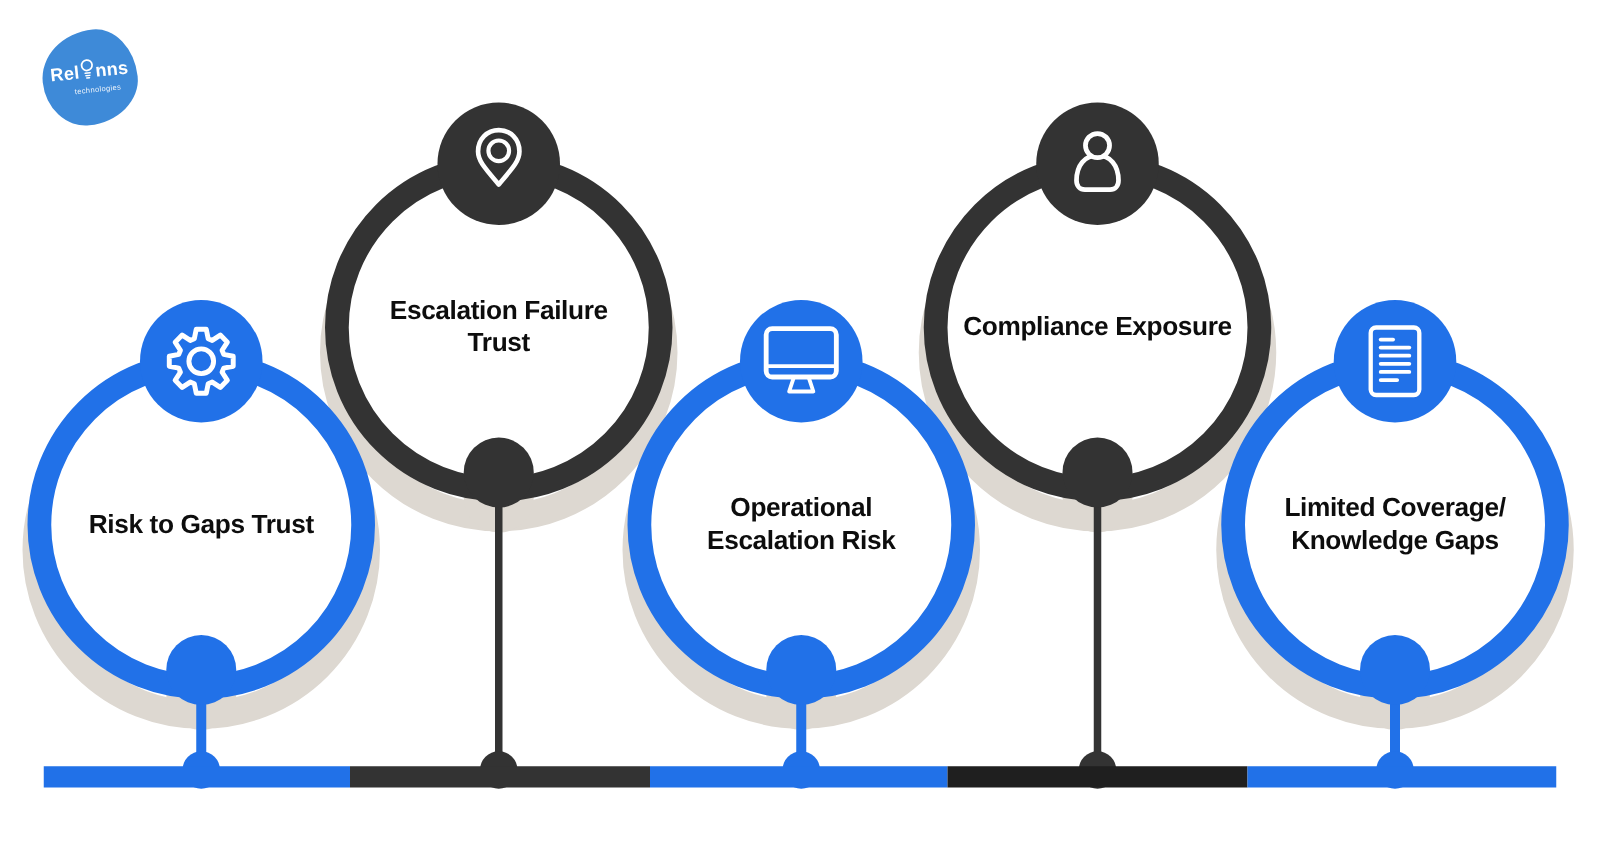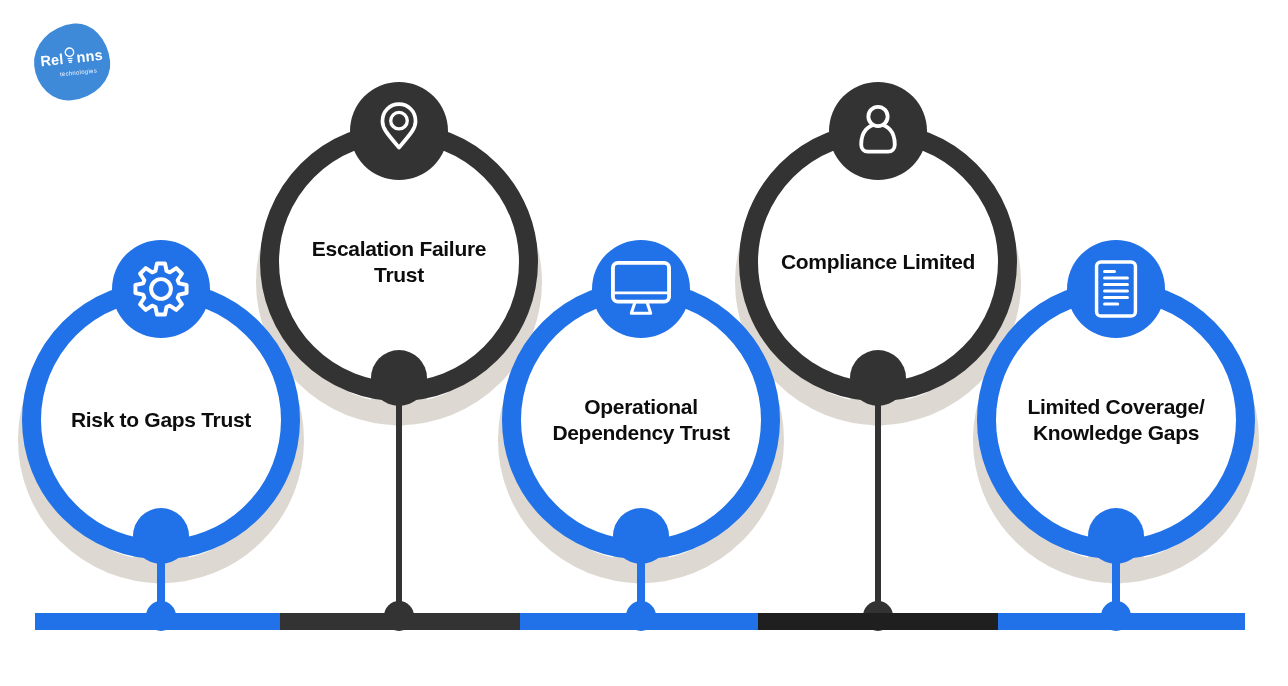--- a/index.html
+++ b/index.html
@@ -114,37 +114,37 @@
     <div class="ring"></div>
     <div class="dot"></div>
     <div class="icon-circle">
       <svg width="64" height="60" viewBox="0 0 66 62">
         <rect x="4" y="4" width="58" height="40" rx="5" fill="none" stroke="#fff" stroke-width="4"></rect>
         <path d="M4 35 H62" stroke="#fff" stroke-width="3" fill="none"></path>
         <path d="M27 44 L39 44 L43 56 L23 56 Z" fill="none" stroke="#fff" stroke-width="3.2" stroke-linejoin="round"></path>
       </svg>
     </div>
     <div class="label">Operational
-Dependency Trust</div>
+Escalation Risk</div>
   </div>
 
   <div class="node node-dark n4">
     <div class="shadow-ring"></div>
     <div class="dot-shadow"></div>
     <div class="stem"></div>
     <div class="bump"></div>
     <div class="ring"></div>
     <div class="dot"></div>
     <div class="icon-circle">
       <svg width="56" height="56" viewBox="0 0 48 50">
         <path d="M24 19 C15 19 9 26 9 37 C9 41 11.5 43.5 15 43.5 L33 43.5 C36.5 43.5 39 41 39 37 C39 26 33 19 24 19 Z" fill="#333333" stroke="#fff" stroke-width="3.4" stroke-linejoin="round"></path>
         <circle cx="24" cy="12" r="8.6" fill="#333333" stroke="#fff" stroke-width="3.4"></circle>
       </svg>
     </div>
-    <div class="label">Compliance Limited</div>
+    <div class="label">Compliance Exposure</div>
   </div>
 
   <div class="node node-blue n5">
     <div class="shadow-ring"></div>
     <div class="dot-shadow"></div>
     <div class="stem"></div>
     <div class="bump"></div>
     <div class="ring"></div>
     <div class="dot"></div>
     <div class="icon-circle">

